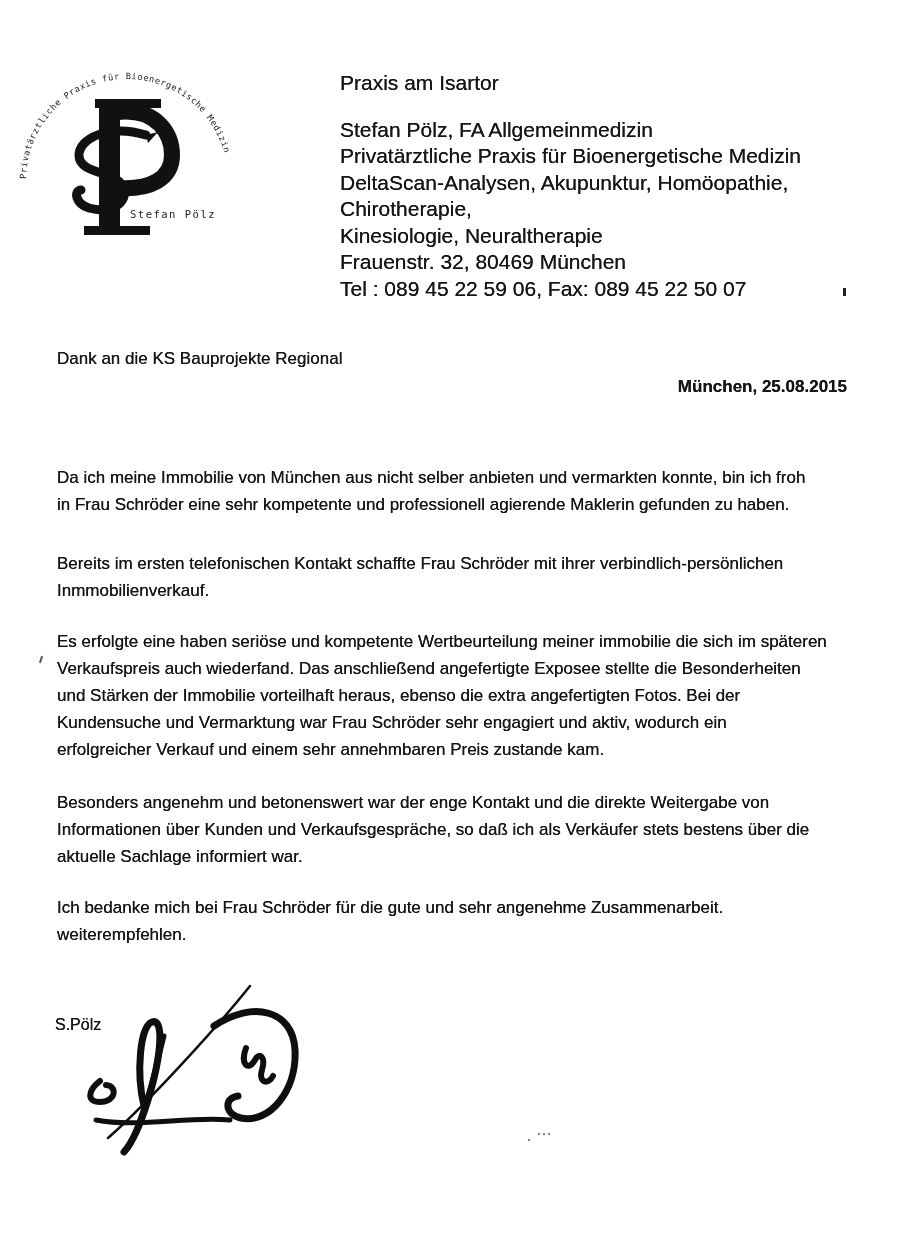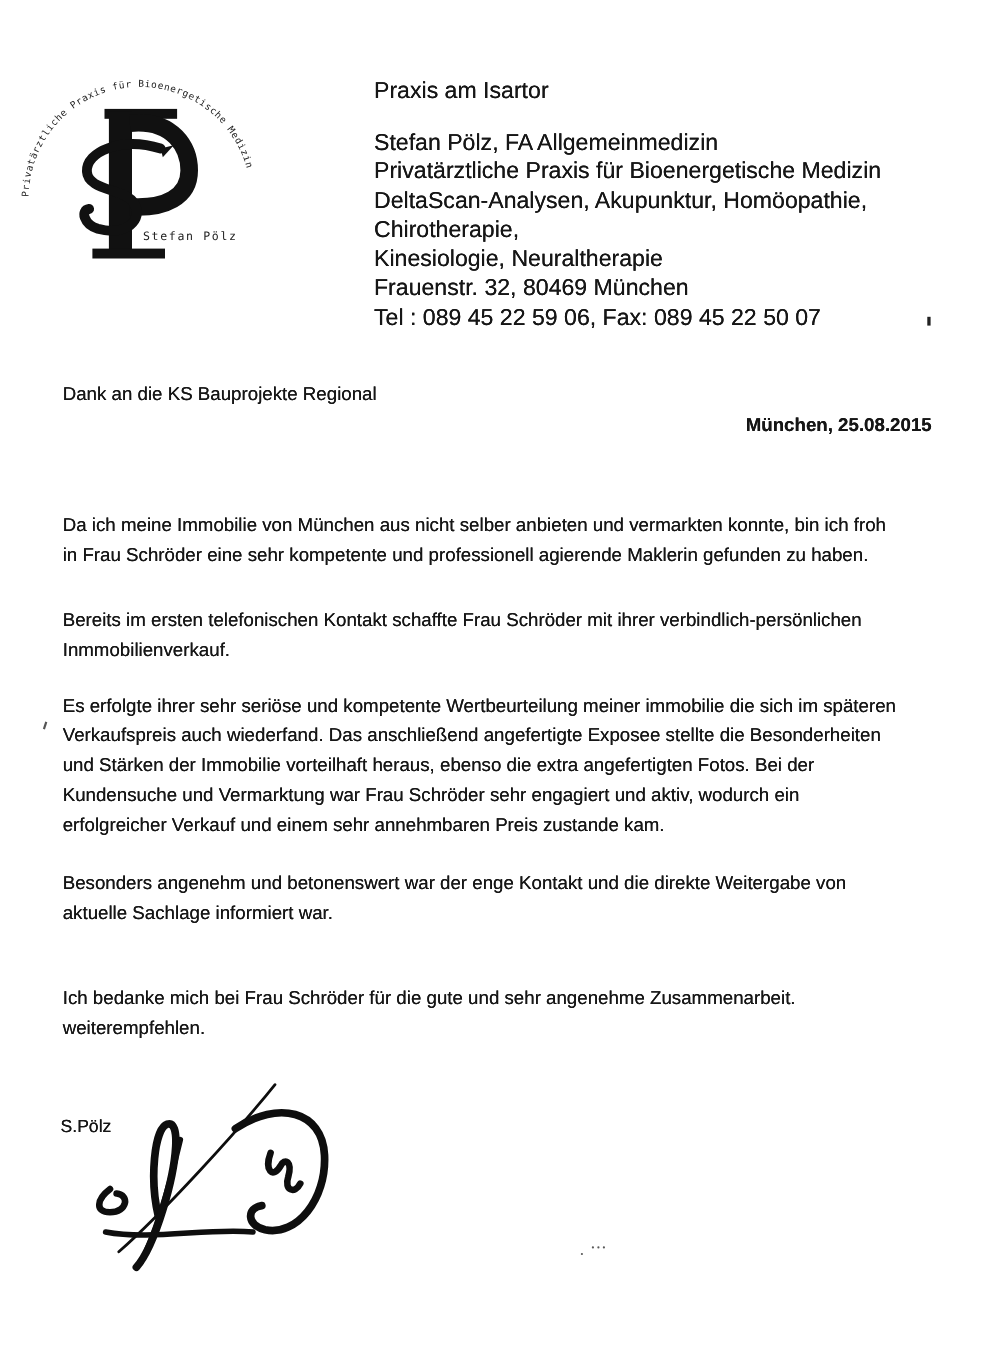--- a/index.html
+++ b/index.html
@@ -101,29 +101,30 @@
     <div>Da ich meine Immobilie von München aus nicht selber anbieten und vermarkten konnte, bin ich froh</div>
     <div>in Frau Schröder eine sehr kompetente und professionell agierende Maklerin gefunden zu haben.</div>
   </div>
 
   <div class="para p2 scan-text">
     <div>Bereits im ersten telefonischen Kontakt schaffte Frau Schröder mit ihrer verbindlich-persönlichen</div>
     <div>Inmmobilienverkauf.</div>
   </div>
 
   <div class="para p3 scan-text">
-    <div>Es erfolgte ihrer sehr seriöse und kompetente Wertbeurteilung meiner immobilie die sich im späteren</div>
+    <div>Es erfolgte eine haben seriöse und kompetente Wertbeurteilung meiner immobilie die sich im späteren</div>
     <div>Verkaufspreis auch wiederfand. Das anschließend angefertigte Exposee stellte die Besonderheiten</div>
     <div>und Stärken der Immobilie vorteilhaft heraus, ebenso die extra  angefertigten Fotos. Bei der</div>
     <div>Kundensuche und Vermarktung war Frau Schröder sehr engagiert und aktiv, wodurch ein</div>
     <div>erfolgreicher Verkauf und einem sehr annehmbaren Preis zustande  kam.</div>
   </div>
 
   <div class="para p4 scan-text">
     <div>Besonders angenehm und betonenswert war der enge Kontakt und die direkte Weitergabe von</div>
+    <div>Informationen über Kunden und Verkaufsgespräche, so daß ich als Verkäufer stets bestens über die</div>
     <div>aktuelle Sachlage informiert war.</div>
   </div>
 
   <div class="para p5 scan-text">
     <div>Ich bedanke mich bei Frau Schröder für die gute und sehr angenehme Zusammenarbeit.</div>
     <div>weiterempfehlen.</div>
   </div>
 
   <div class="sign-name scan-text">S.Pölz</div>
 

